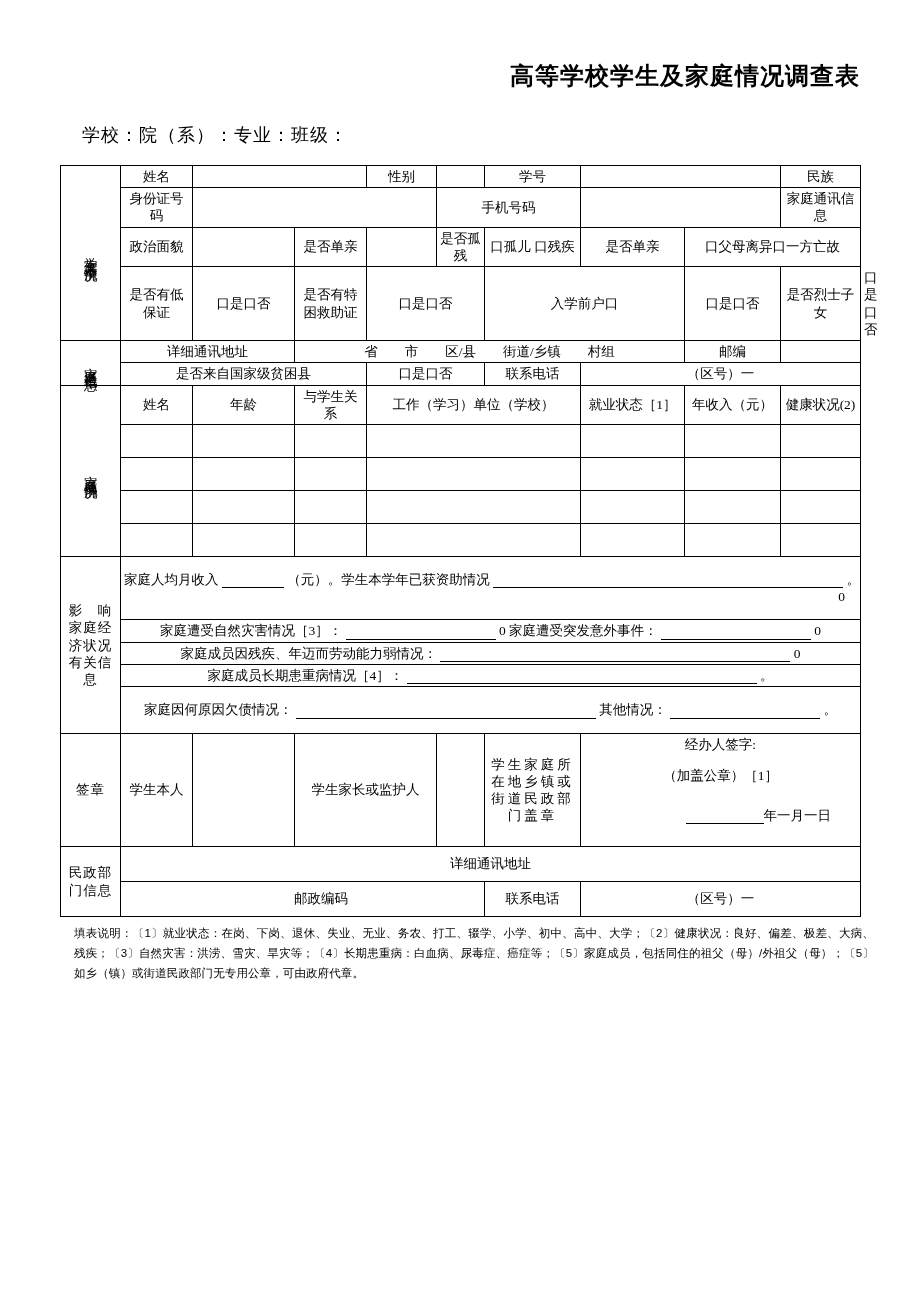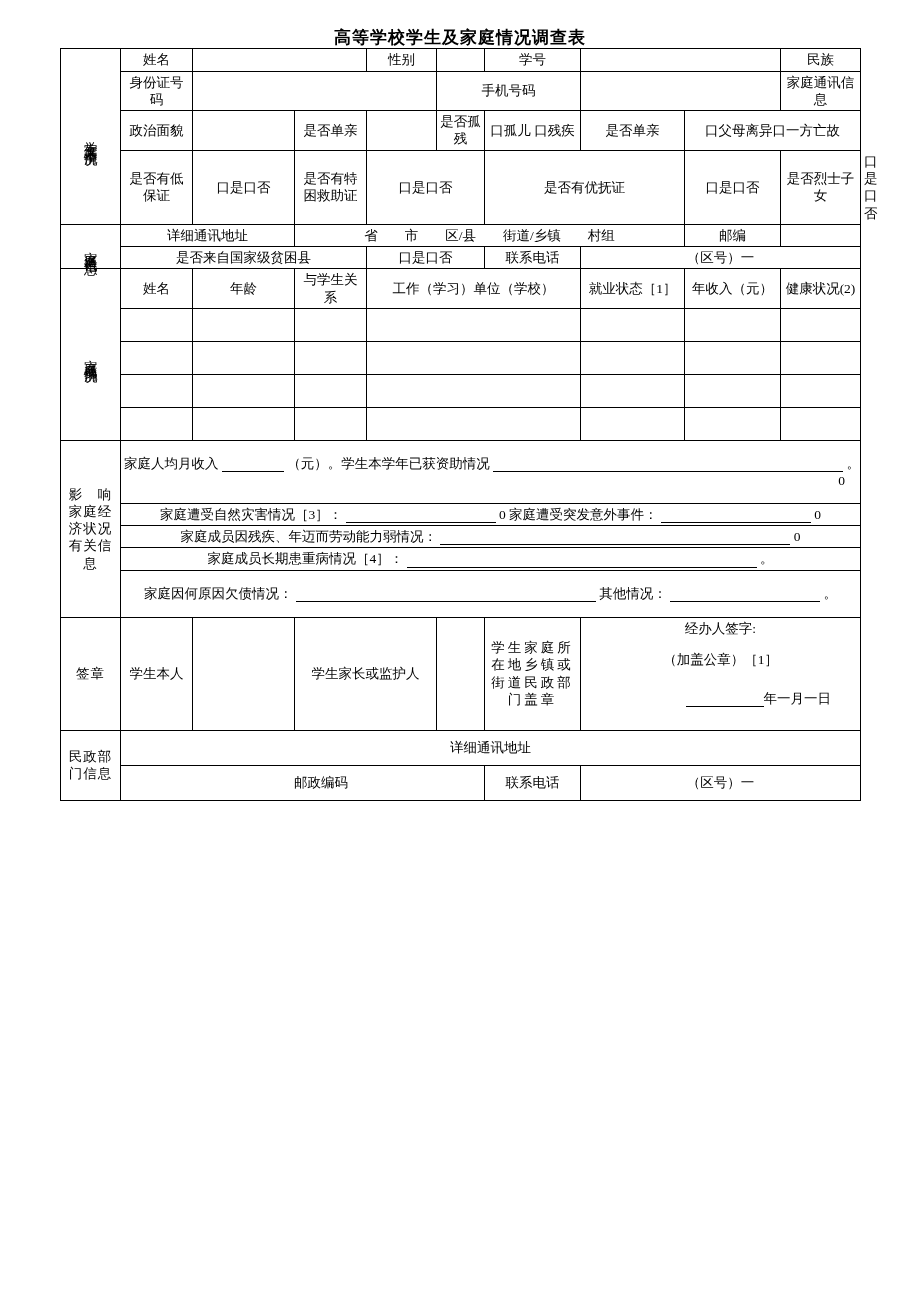--- a/index.html
+++ b/index.html
@@ -15,26 +15,26 @@
     overflow: hidden;
   }
   .page {
     position: relative;
     width: 920px;
     height: 1301px;
     box-sizing: border-box;
     padding: 0 60px;
   }
   .doc-title {
-    text-align: center;
+    text-align: right;
     font-family: "Liberation Sans", "DejaVu Sans", sans-serif;
-    font-size: 17px;
+    font-size: 24px;
     font-weight: 700;
     letter-spacing: 1px;
-    padding-top: 28px;
+    padding-top: 62px;
     line-height: 1.2;
   }
   .subtitle-line {
     font-size: 18px;
     padding-top: 32px;
     padding-bottom: 18px;
     padding-left: 22px;
     letter-spacing: 1px;
   }
 
@@ -123,20 +123,21 @@
   }
   .ul-sealdate { width: 78px; }
 </style>
 </head>
 <body>
 
 <div class="page">
 
   <div class="doc-title">高等学校学生及家庭情况调查表</div>
 
+  <div class="subtitle-line">学校：院（系）：专业：班级：</div>
 
   <table class="form">
     <colgroup>
       <col style="width:60px">
       <col style="width:72px">
       <col style="width:102px">
       <col style="width:72px">
       <col style="width:70px">
       <col style="width:48px">
       <col style="width:96px">
@@ -171,21 +172,21 @@
       <td>是否孤残</td>
       <td>口孤儿 口残疾</td>
       <td>是否单亲</td>
       <td colspan="2">口父母离异口一方亡故</td>
     </tr>
     <tr>
       <td>是否有低保证</td>
       <td>口是口否</td>
       <td>是否有特困救助证</td>
       <td colspan="2">口是口否</td>
-      <td colspan="2">是否有优抚证</td>
+      <td colspan="2">入学前户口</td>
       <td>口是口否</td>
       <td>是否烈士子女</td>
       <td>口是口否</td>
     </tr>
 
     <tr>
       <td class="vlabel" rowspan="2"><span class="vtext">家庭通讯信息</span></td>
       <td class="left" colspan="2">详细通讯地址</td>
       <td colspan="5">省　　市　　区/县　　街道/乡镇　　村组</td>
       <td>邮编</td>
@@ -310,14 +311,15 @@
       <td class="left" colspan="9" style="height:30px">详细通讯地址</td>
     </tr>
     <tr>
       <td class="left" colspan="5" style="height:30px;padding-left:40px">邮政编码</td>
       <td>联系电话</td>
       <td colspan="3">（区号）一</td>
     </tr>
   </tbody>
     </table>
 
+  <div class="note-block">填表说明：〔1〕就业状态：在岗、下岗、退休、失业、无业、务农、打工、辍学、小学、初中、高中、大学；〔2〕健康状况：良好、偏差、极差、大病、残疾；〔3〕自然灾害：洪涝、雪灾、旱灾等；〔4〕长期患重病：白血病、尿毒症、癌症等；〔5〕家庭成员，包括同住的祖父（母）/外祖父（母）；〔5〕如乡（镇）或街道民政部门无专用公章，可由政府代章。</div>
 
 </div>
 
 </body></html>

